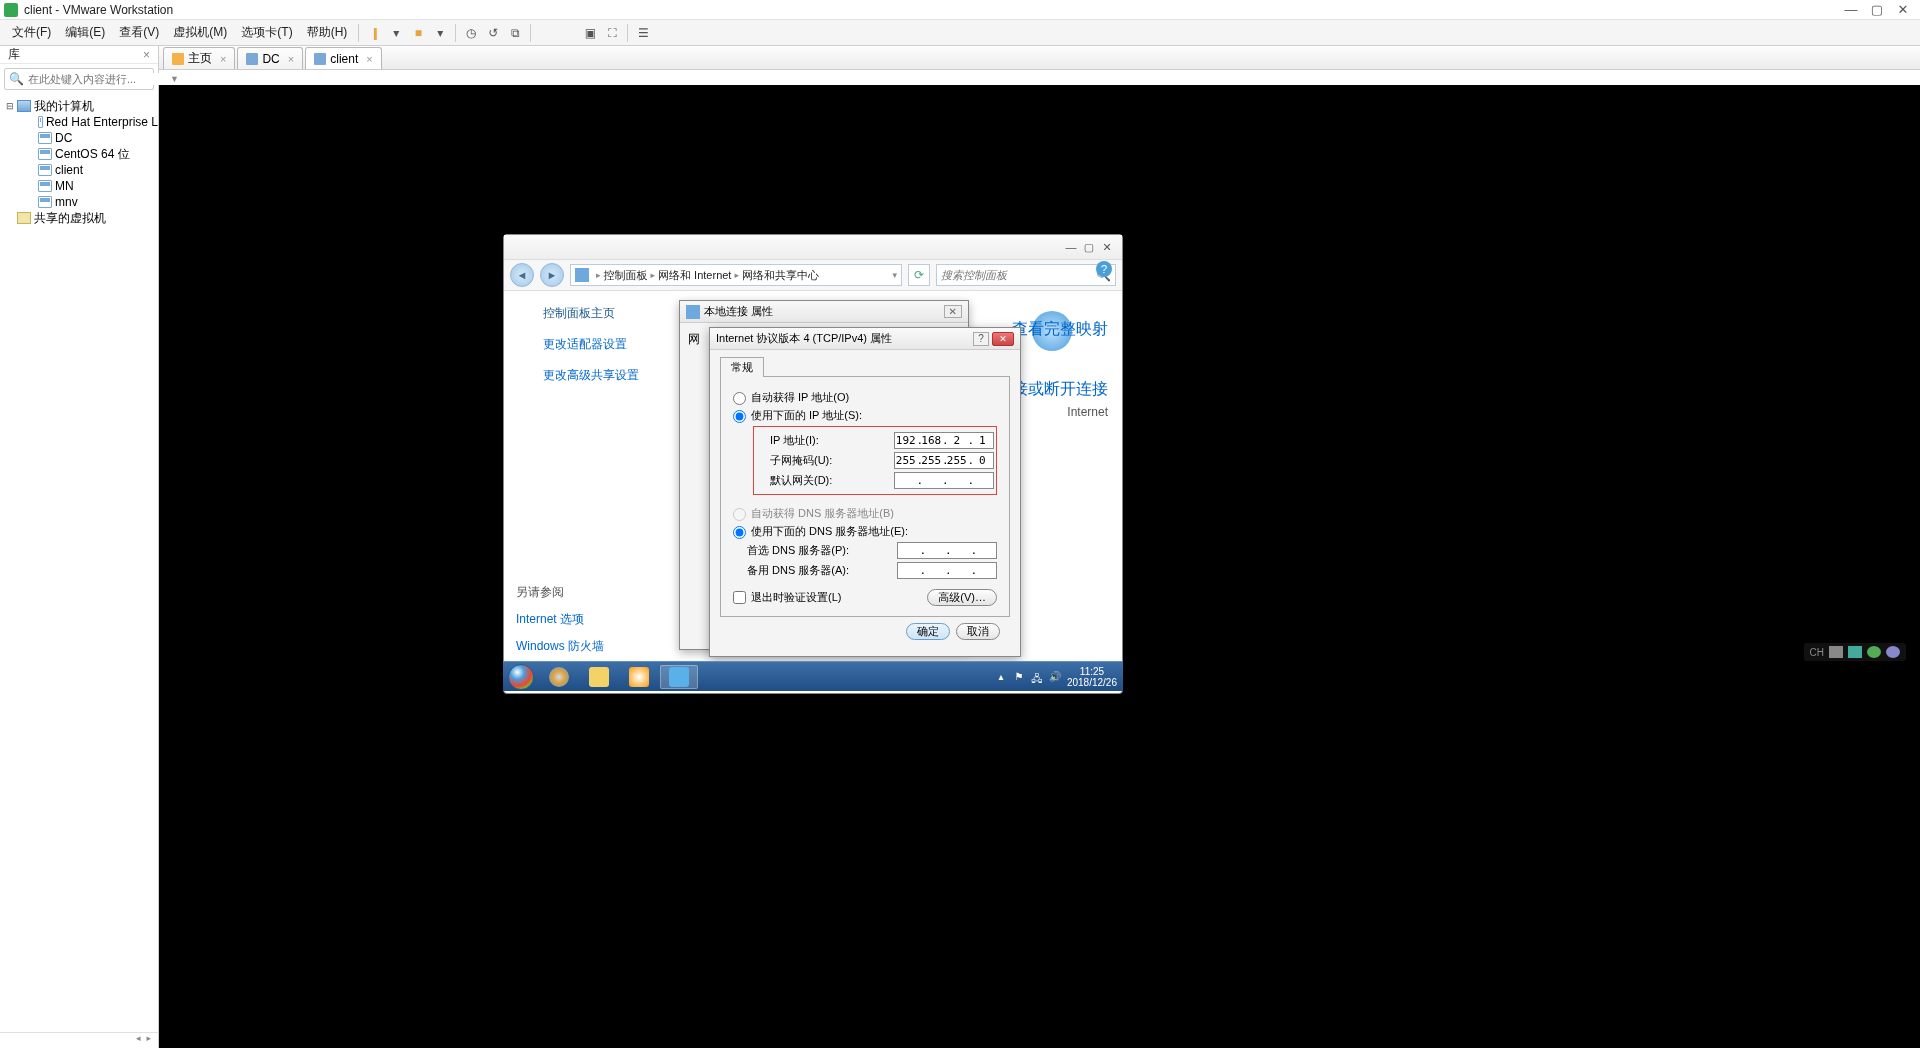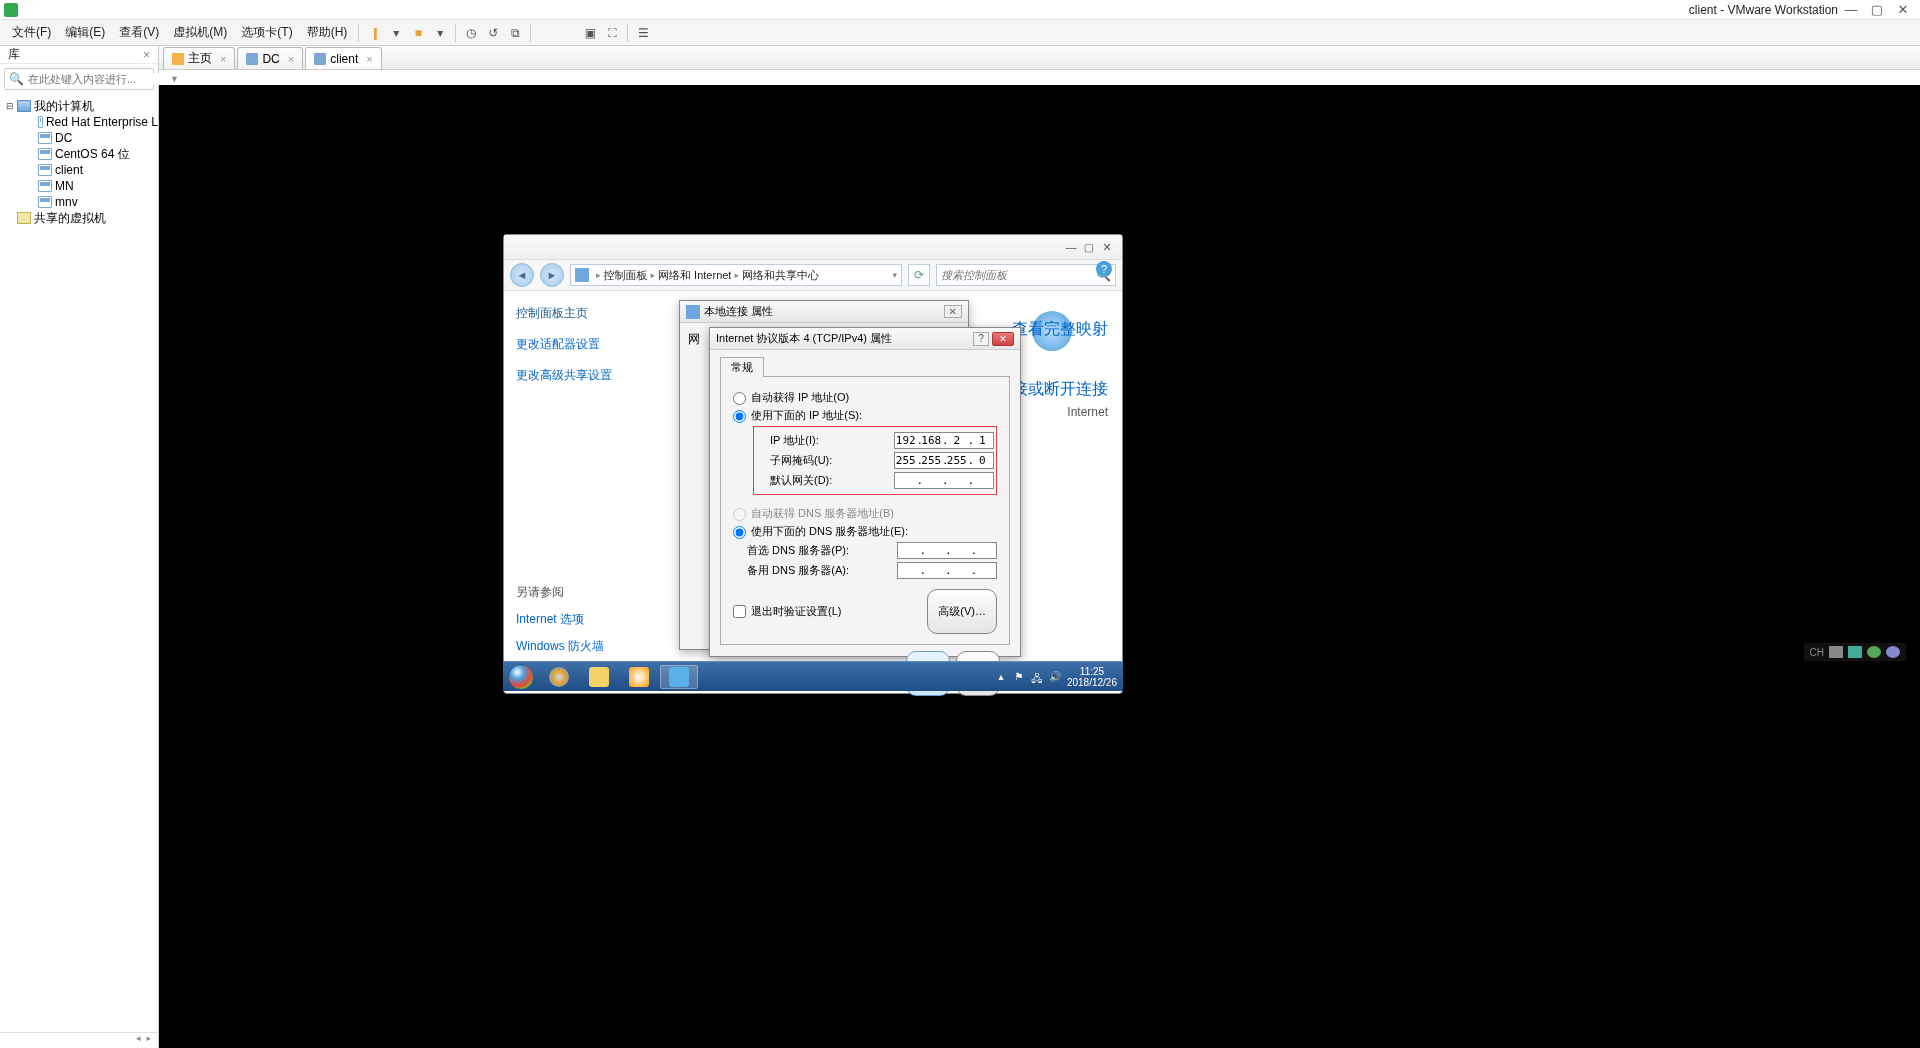--- a/index.html
+++ b/index.html
@@ -1,21 +1,21 @@
 <!DOCTYPE html>
 <html><head>
   <meta charset="utf-8">
   <style>
     * { margin:0; padding:0; box-sizing:border-box; }
     body { font-family:"Microsoft YaHei","Segoe UI",Tahoma,sans-serif; font-size:12px; background:#fff; overflow:hidden; width:1920px; height:1048px; }
     
     
     .titlebar { height:20px; background:#fff; display:flex; align-items:center; padding:0 4px; border-bottom:1px solid #e0e0e0; }
     .titlebar .vmw-icon { width:14px; height:14px; background:#34a853; border-radius:2px; margin-right:6px; display:inline-block; }
-    .titlebar .title { flex:1; color:#222;text-align:right; }
+    .titlebar .title { flex:1; color:#222; }
     .titlebar .win-btn { width:26px; text-align:center; color:#555; font-size:13px; cursor:pointer; }
     
     .menubar { height:26px; display:flex; align-items:center; gap:2px; padding:0 6px; border-bottom:1px solid #cfcfcf; background:#f5f5f5; }
     .menubar .menu-item { padding:3px 6px; cursor:pointer; color:#222; }
     .menubar .sep { width:1px; height:18px; background:#ccc; margin:0 3px; }
     .menubar .ico-btn { width:20px; height:18px; display:flex; align-items:center; justify-content:center; cursor:pointer; color:#555; }
     .ico-btn.pause { color:#e8a33c; font-weight:bold; letter-spacing:-2px; }
     .ico-btn.stop { color:#e8a33c; }
     
     .main-area { display:flex; height:1002px; }
@@ -62,21 +62,21 @@
     .addr-box .aic { width:14px; height:14px; background:#6fa8dc; margin-right:4px; }
     .addr-box .crumb { color:#222; }
     .addr-box .sep-c { color:#888; margin:0 3px; font-size:9px; }
     .addr-box .dd { color:#888; margin-left:auto; font-size:9px; }
     .refresh-btn{ width:22px;height:22px;border:1px solid #bcd;background:#fff;display:flex;align-items:center;justify-content:center;color:#5a8;cursor:pointer;}
     .sr-box { width:180px; height:22px; border:1px solid #bcd; background:#fff; display:flex; align-items:center; padding:0 4px; }
     .sr-box input { border:none; outline:none; flex:1; font-size:11px; font-style:italic; color:#999; }
     .sr-box .mag { color:#6fa8dc; }
     .cp-body { display:flex; height:calc(100% - 56px); }
     .cp-left { width:170px; padding:14px 12px; }
-    .cp-left .link { color:#0066cc; margin-bottom:14px; cursor:pointer; font-size:12px; }
+    .cp-left .link { color:#0066cc; margin-bottom:14px; cursor:pointer; font-size:12px;margin-left:27px; }
     .cp-left .also { color:#555; margin-top:200px; }
     .cp-left .also-link { color:#0066cc; margin-top:10px; cursor:pointer; font-size:12px; }
     .cp-right { flex:1; padding:10px 14px; position:relative; }
     .cp-right .hdr { color:#18588e; font-size:13px; }
     .cp-right .help { position:absolute; top:-30px; right:10px; width:16px; height:16px; border-radius:50%; background:#4a9eda; color:#fff; text-align:center; line-height:16px; font-size:11px; }
     .cp-right .rl { position:absolute; right:14px; color:#0066cc; cursor:pointer; font-size:16px; }
     .cp-right .glb { width:40px; height:40px; border-radius:50%; background:radial-gradient(#bde0ff,#4a9eda); position:absolute; right:50px; top:20px; }
     .cp-right .ie { color:#555; font-size:12px; position:absolute; right:14px; top:114px; }
     
     
@@ -103,21 +103,21 @@
     .rad-row.dis { color:#888; }
     .field-row { display:flex; align-items:center; margin:3px 0 3px 14px; }
     .field-row .lbl { flex:1; font-size:11px; }
     .ipfield { width:100px; height:17px; border:1px solid #888; background:#fff; display:flex; align-items:center; font-family:monospace; font-size:11px; }
     .ipfield span{ flex:1; text-align:center; }
     .ipfield .dot{ flex:none; width:4px; text-align:center; }
     .hl-box { border:1px solid #d44; padding:2px; margin-left:20px; }
     .ckrow { display:flex; align-items:center; margin-top:10px; font-size:11px; }
     .ckrow input{ margin-right:5px; }
     .adv-wrap { text-align:right; margin-top:6px; }
-    .wbtn { border:1px solid #888; background:linear-gradient(#fdfdfd,#e5e5e5); padding:14px 10px; font-size:11px; cursor:pointer; border-radius:10px; }
+    .wbtn { border:1px solid #888; background:linear-gradient(#fdfdfd,#e5e5e5); padding:0 10px; font-size:11px; cursor:pointer; border-radius:10px; }
     .dlg-foot { display:flex; justify-content:flex-end; gap:6px; padding:6px 10px; }
     .wbtn.primary { background:linear-gradient(#eaf4ff,#cde5f8); border-color:#6a9ccc; }
     
     
     .guest-taskbar { position:absolute; left:344px; top:576px; width:620px; height:30px; background:linear-gradient(#3e6fa7,#1f4d85); display:flex; align-items:center; border-top:1px solid #5b8ec2; }
     .start-orb { width:36px; height:30px; display:flex; align-items:center; justify-content:center; }
     .orb { width:26px; height:26px; border-radius:50%; background:radial-gradient(circle at 35% 30%,#fff,#4a9eda 30%,#e43 60%,#6c3 80%,#fc3); border:1px solid #2a5a8a; }
     .tbic { width:38px; height:24px; margin:0 1px; display:flex; align-items:center; justify-content:center; cursor:pointer; border-radius:2px; }
     .tbic .ii { width:20px; height:20px; border-radius:3px; }
     .ii.ie { background:radial-gradient(#bde0ff,#e8a33c 40%, #4a9eda); border-radius:50%; }

